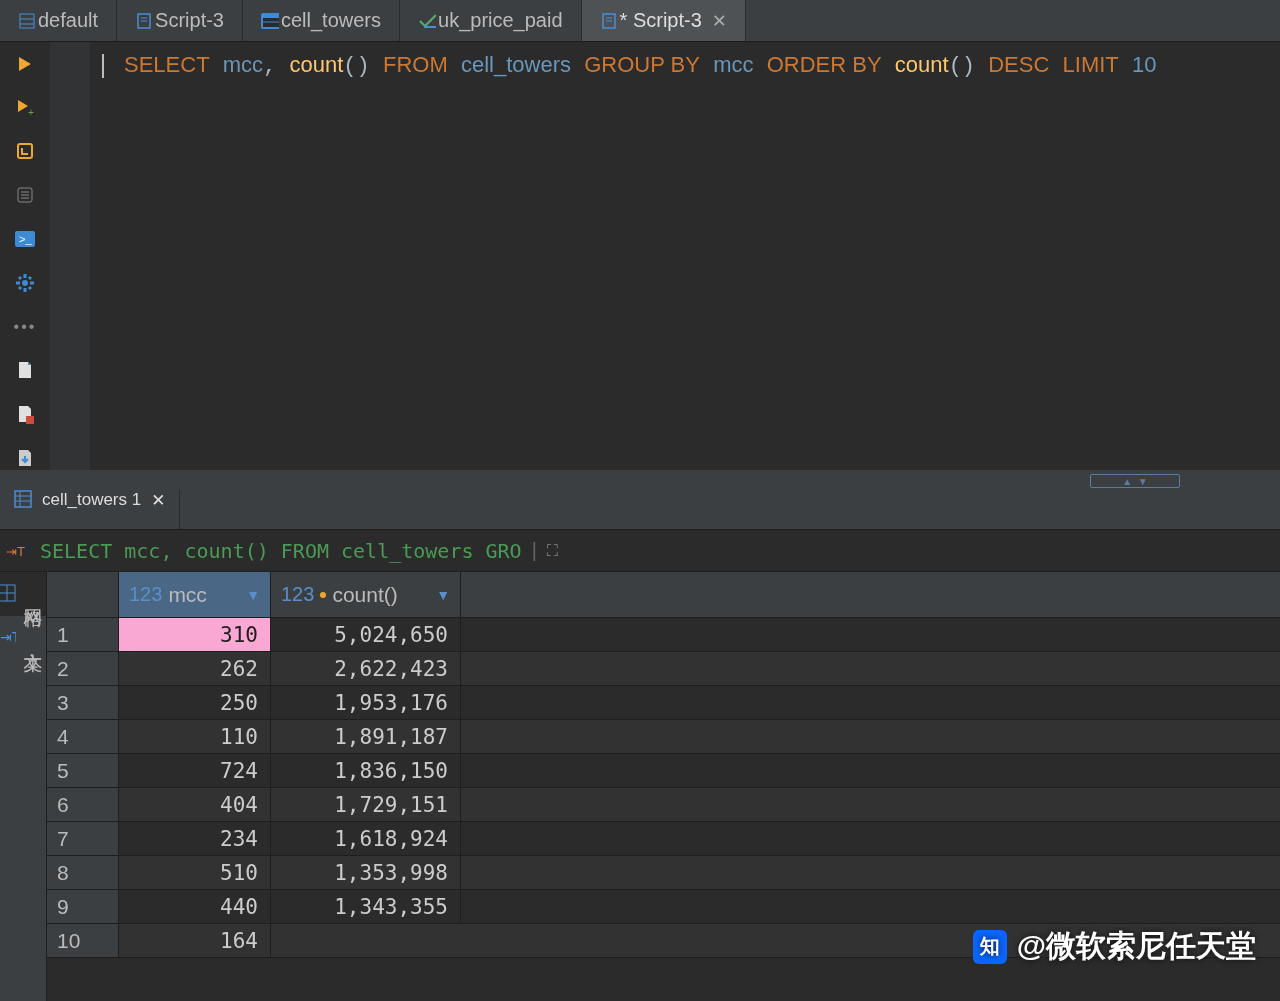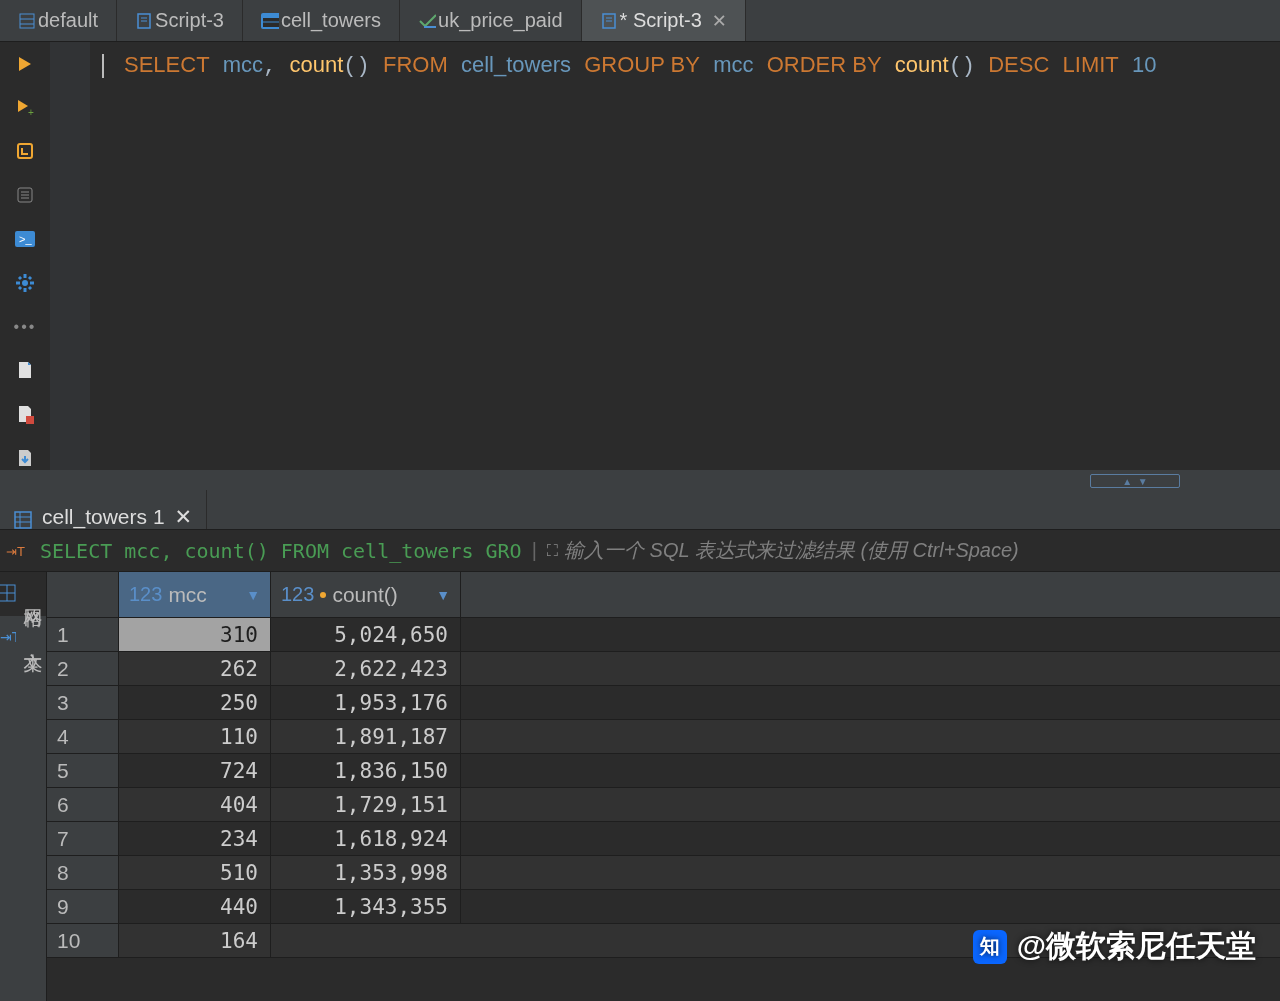--- a/index.html
+++ b/index.html
@@ -15,21 +15,21 @@
 .linecol{width:40px;background:#313335;text-align:right;padding:10px 6px 0 0;color:#606366;font-size:18px;font-family:Consolas,monospace}
 .code{flex:1;padding:10px 12px;font-family:Consolas,"Courier New",monospace;font-size:22px;color:#a9b7c6;white-space:pre;position:relative}
 .kw{color:#cc7832;font-weight:normal}
 .func{color:#ffc66d}
 .ident{color:#6897bb}
 .num{color:#6897bb}
 .splitter{height:18px;background:#3c3f41;display:flex;justify-content:flex-end;align-items:center;padding-right:100px}
 .splitter .grip{width:90px;height:14px;border:1px solid #5a7ca0;border-radius:2px;display:flex;align-items:center;justify-content:center;gap:18px;color:#5a7ca0;font-size:10px}
 .results{flex:1;display:flex;flex-direction:column;background:#2b2b2b}
 .rtabbar{height:40px;background:#3c3f41;display:flex;border-bottom:1px solid #1e1e1e}
-.rtab{display:flex;align-items:flex-end;padding:0 14px;font-size:21px;color:#ddd;gap:10px;border-right:1px solid #2b2b2b;cursor:pointer}
+.rtab{display:flex;align-items:flex-start;padding:0 14px;font-size:17px;color:#ddd;gap:10px;border-right:1px solid #2b2b2b;cursor:pointer}
 .filterbar{height:42px;background:#2b2b2b;display:flex;align-items:center;font-size:20px;border-bottom:1px solid #1e1e1e}
 .filterbar .sqltxt{color:#499c54;font-family:Consolas,monospace;padding:0 6px;flex-shrink:0}
 .filterbar .sep{color:#666;margin:0 4px}
 .filterbar .expand{color:#888;margin:0 6px;font-size:16px}
 .filterbar .ph{color:#808080;font-style:italic}
 .grid-area{flex:1;display:flex}
 .vtabs{width:47px;background:#3c3f41;display:flex;flex-direction:column;border-right:1px solid #1e1e1e}
 .vtab{writing-mode:vertical-rl;text-orientation:upright;padding:12px 0;text-align:center;font-size:19px;color:#bbb;cursor:pointer;display:flex;flex-direction:column;align-items:center;gap:4px}
 .vtab.active{background:#2b2b2b}
 .vtab .vi{width:20px;height:20px;writing-mode:horizontal-tb}
@@ -39,21 +39,21 @@
 .ghead .col{display:flex;align-items:center;padding:0 10px;border-right:1px solid #1e1e1e;gap:6px;color:#bbb;cursor:pointer}
 .ghead .col.c1{width:152px;background:#4a6785}
 .ghead .col.c2{width:190px}
 .ghead .col .type{color:#5a8fc9;font-size:20px}
 .ghead .col .dd{margin-left:auto;color:#5a8fc9;font-size:14px}
 .grow{display:flex;height:34px;border-bottom:1px solid #1e1e1e}
 .grow .rn{width:72px;background:#3c3f41;color:#bbb;padding:5px 0 0 10px;border-right:1px solid #1e1e1e}
 .grow .cell{text-align:right;padding:5px 12px 0 0;border-right:1px solid #1e1e1e;color:#ccc;font-family:Consolas,monospace}
 .grow .cell.c1{width:152px}
 .grow .cell.c2{width:190px}
-.grow:first-child .cell.c1{background:#a3a3a3;color:#1e1e1e}
+.grow:first-child .cell.c1{background:#f9a8d4;color:#1e1e1e}
 .grow:nth-child(odd){background:#2b2b2b}
 .grow:nth-child(even){background:#323232}
 .watermark{position:fixed;right:24px;bottom:34px;font-size:30px;color:#fff;font-weight:600;text-shadow:0 0 6px rgba(0,0,0,.8);display:flex;align-items:center;gap:10px}
 .watermark .zh{width:34px;height:34px;background:#0a66ff;border-radius:6px;display:flex;align-items:center;justify-content:center;color:#fff;font-size:20px;font-weight:bold}
 svg{display:block}
 </style>
 </head>
 <body>
 
 <div class="tabbar" id="tabbar">
@@ -202,21 +202,20 @@
   </div>
   <div class="filterbar">
     <span class="gi" style="padding:0 6px">
         <svg width="22" height="18">
           <text x="0" y="14" font-size="13" fill="#d97a3e" font-family="Consolas">⇥T</text>
         </svg>
       </span>
     <span class="sqltxt">SELECT mcc, count() FROM cell_towers GRO</span>
     <span class="sep">|</span>
     <span class="expand">⛶</span>
-    <span class="ph">输入一个 SQL 表达式来过滤结果 (使用 Ctrl+Space)</span>
   </div>
   <div class="grid-area">
     <div class="vtabs" id="vtabs">
         <div class="vtab active">
           <span>网格</span>
           <span class="vi">
             <svg width="18" height="18">
               <rect x="1" y="1" width="16" height="16" fill="none" stroke="#4a8fd4"></rect>
               <line x1="1" y1="9" x2="17" y2="9" stroke="#4a8fd4"></line>
               <line x1="9" y1="1" x2="9" y2="17" stroke="#4a8fd4"></line>

